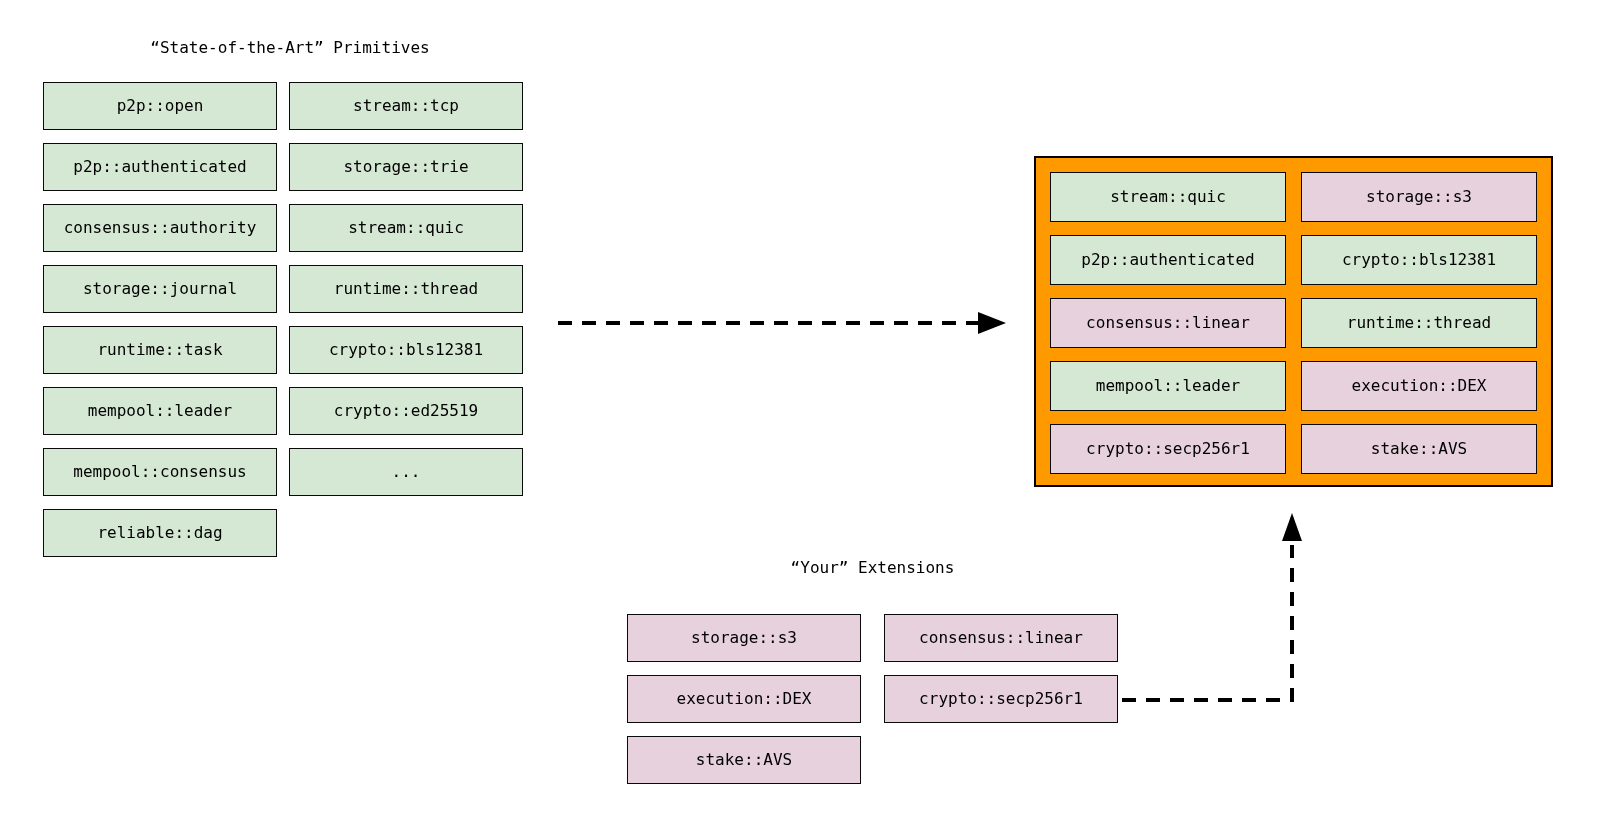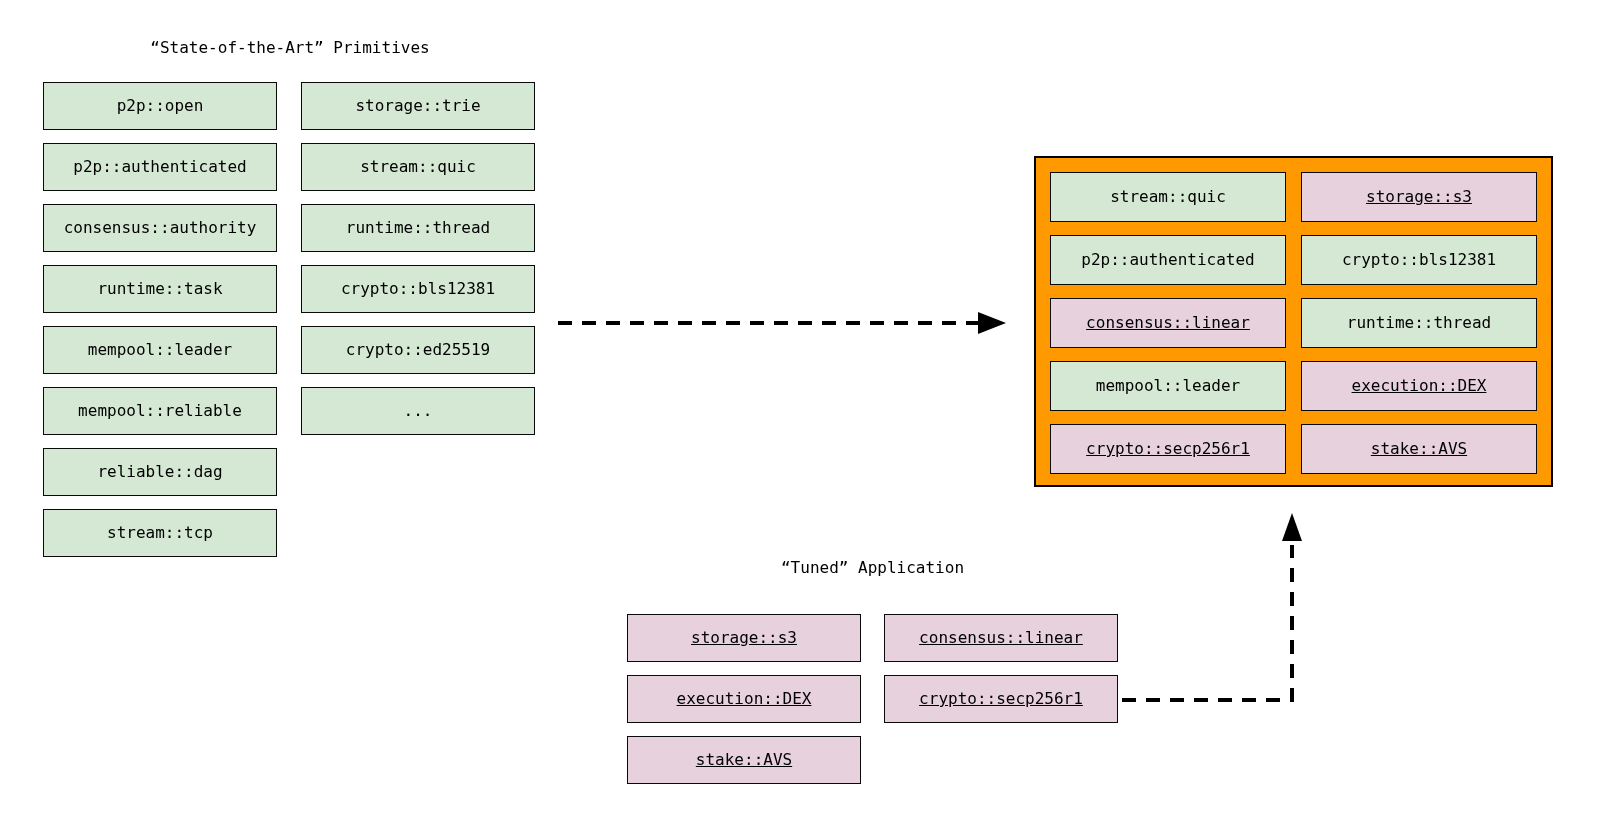--- a/index.html
+++ b/index.html
@@ -29,30 +29,30 @@
     box-sizing: border-box;
     border: 1.5px solid #0a0a0a;
     display: flex;
     align-items: center;
     justify-content: center;
     font-size: 16px;
     line-height: 1;
     white-space: nowrap;
   }
   .box.green { background: var(--green, #d5e8d4); }
-  .box.pink  { background: var(--pink, #e7d1dd); text-decoration: underline; }
+  .box.pink  { background: var(--pink, #e7d1dd); }
 
   #t-prim { left: 43px; top: 38px; width: 494px; }
   #prim-grid {
     position: absolute;
     left: 43px; top: 82px;
     display: grid;
     grid-template-columns: 234px 234px;
     grid-template-rows: repeat(8, 48px);
-    gap: 13px 24px;
+    gap: 13px 12px;
     grid-auto-flow: column;
   }
 
   #t-app { left: 1034px; top: 114px; width: 519px; }
   #app-box {
     position: absolute;
     left: 1034px; top: 156px;
     width: 519px; height: 331px;
     box-sizing: border-box;
     background: var(--orange, #ff9900);
@@ -90,23 +90,24 @@
 <body>
 
 <div class="canvas">
 
   <div class="title" id="t-prim">“State-of-the-Art” Primitives</div>
 
   <div id="prim-grid">
       <div class="box green">p2p::open</div>
       <div class="box green">p2p::authenticated</div>
       <div class="box green">consensus::authority</div>
+      <div class="box green">storage::journal</div>
       <div class="box green">runtime::task</div>
       <div class="box green">mempool::leader</div>
-      <div class="box green">mempool::reliable</div>
+      <div class="box green">mempool::consensus</div>
       <div class="box green">reliable::dag</div>
       <div class="box green">stream::tcp</div>
       <div class="box green">storage::trie</div>
       <div class="box green">stream::quic</div>
       <div class="box green">runtime::thread</div>
       <div class="box green">crypto::bls12381</div>
       <div class="box green">crypto::ed25519</div>
       <div class="box green">...</div>
     </div>
 
@@ -119,21 +120,21 @@
         <div class="box green">crypto::bls12381</div>
         <div class="box pink">consensus::linear</div>
         <div class="box green">runtime::thread</div>
         <div class="box green">mempool::leader</div>
         <div class="box pink">execution::DEX</div>
         <div class="box pink">crypto::secp256r1</div>
         <div class="box pink">stake::AVS</div>
       </div>
   </div>
 
-  <div class="title" id="t-ext">“Tuned” Application</div>
+  <div class="title" id="t-ext">“Your” Extensions</div>
 
   <div id="ext-grid">
       <div class="box pink">storage::s3</div>
       <div class="box pink">execution::DEX</div>
       <div class="box pink">stake::AVS</div>
       <div class="box pink">consensus::linear</div>
       <div class="box pink">crypto::secp256r1</div>
     </div>
 
   <svg class="arrows" viewBox="0 0 1600 836" xmlns="http://www.w3.org/2000/svg">

